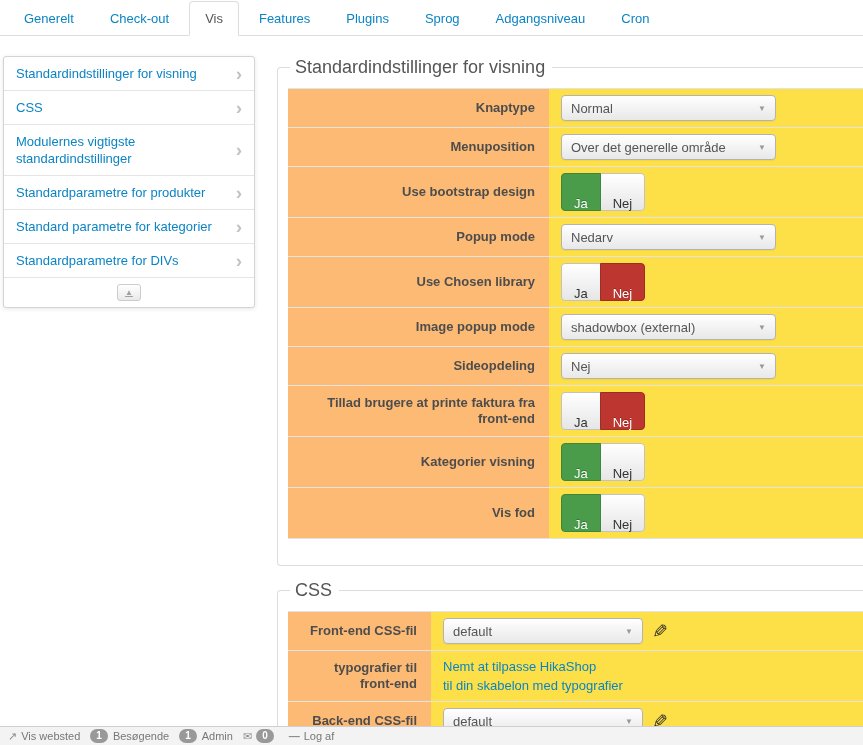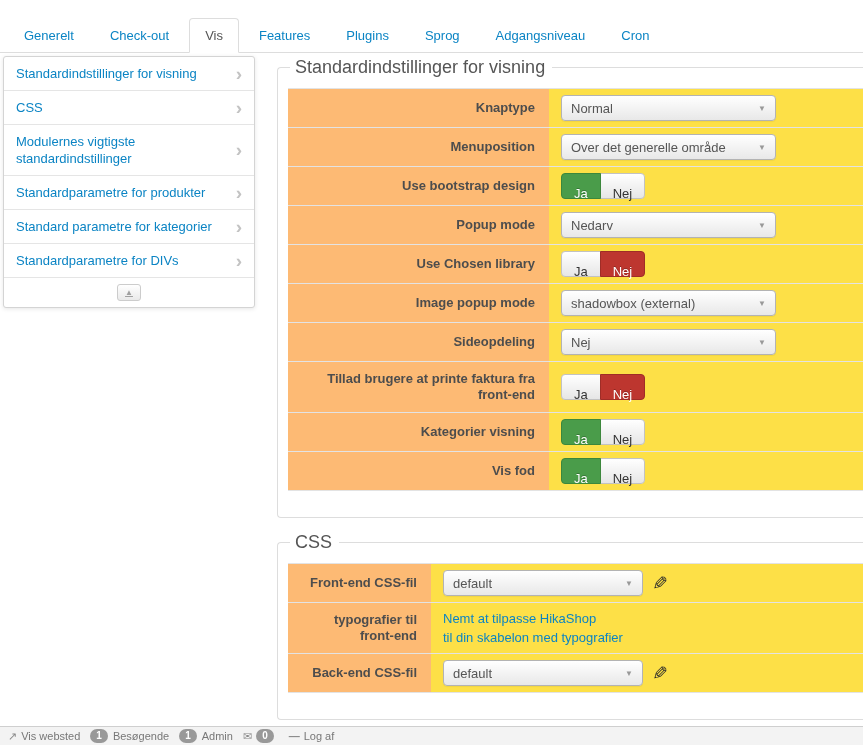--- a/index.html
+++ b/index.html
@@ -5,21 +5,21 @@
   * { box-sizing: border-box; }
   html,body { margin:0; padding:0; }
   body {
     width:863px; height:745px; position:relative; overflow:hidden;
     background:#fff; color:#333;
     font-family:"Liberation Sans", sans-serif; font-size:13px;
   }
 
   
   .tabs {
-    position:absolute; top:0; left:0; right:0; height:53px;
+    position:absolute; top:0; left:0; right:0; height:36px;
     display:flex; align-items:flex-end; padding-left:6px;
     border-bottom:1px solid #ddd;
   }
   .tab {
     padding:9px 15px; margin:0 2px -1px 2px; color:#0b84c4; cursor:pointer;
     border:1px solid transparent; border-radius:4px 4px 0 0; white-space:nowrap;
   }
   .tab.active {
     background:#fff; color:#555; border-color:#ddd; border-bottom-color:#fff;
     cursor:default;
@@ -78,21 +78,21 @@
     background:linear-gradient(#ffffff,#e8e8e8);
     color:#555; cursor:pointer; box-shadow:0 1px 1px rgba(0,0,0,0.05);
     vertical-align:middle;
   }
   .hk-select.narrow { width:200px;gap:26px; }
   .sel-caret { font-size:8px; color:#999; }
 
   
   .btn-group { display:inline-flex; vertical-align:middle; }
   .btn {
-    height:26px; padding:8px 12px; font-size:13px; font-family:inherit;
+    height:26px; padding:18px 12px; font-size:13px; font-family:inherit;
     border:1px solid #c2c2c2; background:linear-gradient(#ffffff,#e6e6e6);
     color:#333; cursor:pointer; line-height:24px;
   }
   .btn.first { border-radius:4px 0 0 4px; }
   .btn.last  { border-radius:0 4px 4px 0; margin-left:-1px; }
   .btn.on  { background:#4a9c4a; border-color:#3c873c; color:#fff; text-shadow:0 -1px 0 rgba(0,0,0,0.25); position:relative; z-index:1; }
   .btn.off { background:#bd362f; border-color:#9f2d27; color:#fff; text-shadow:0 -1px 0 rgba(0,0,0,0.25); position:relative; z-index:1; }
 
   .pencil-icon {
     display:inline-block; font-size:19px; color:#2b2b2b; margin-left:9px;

